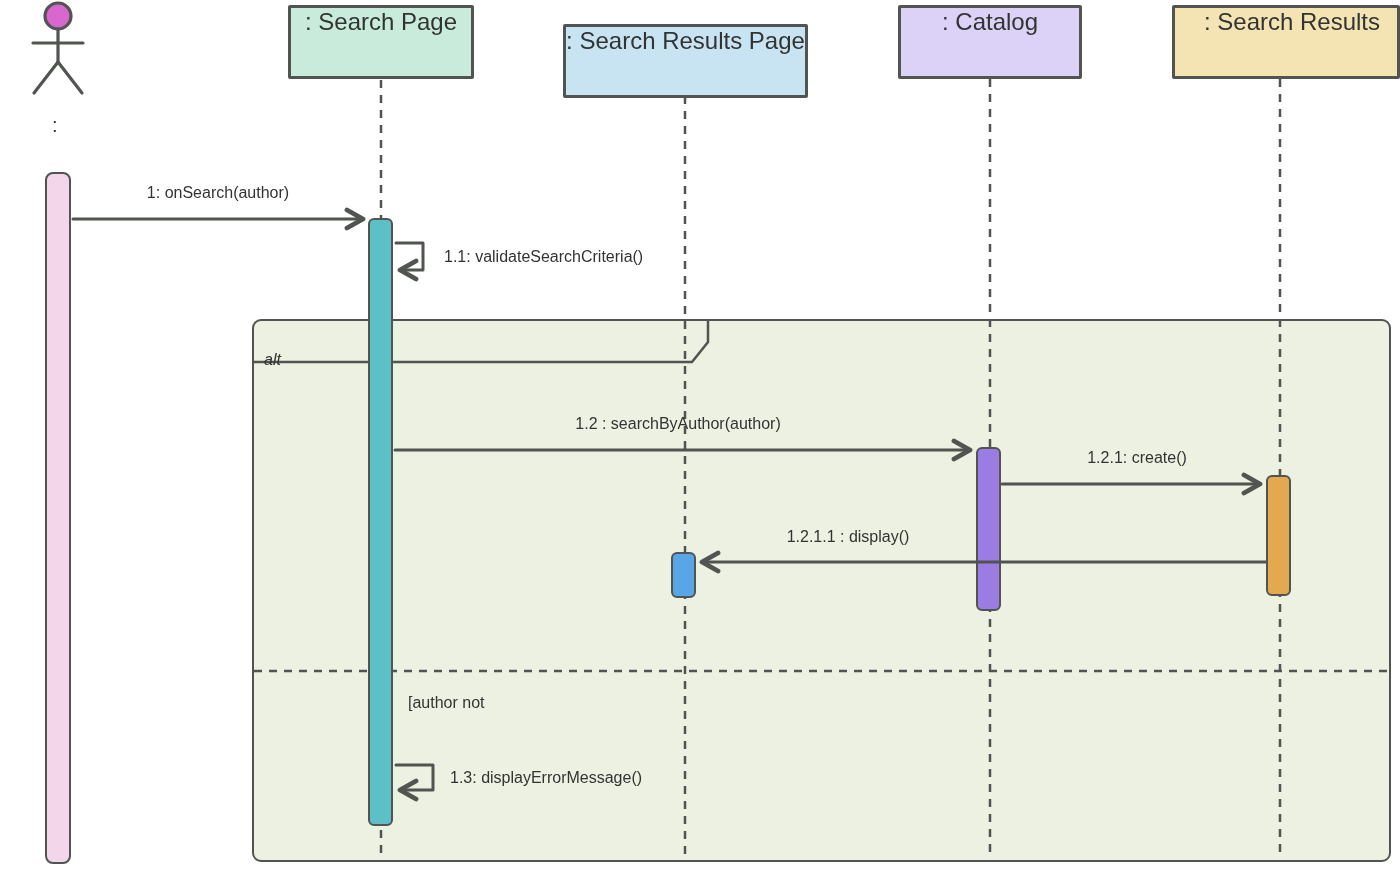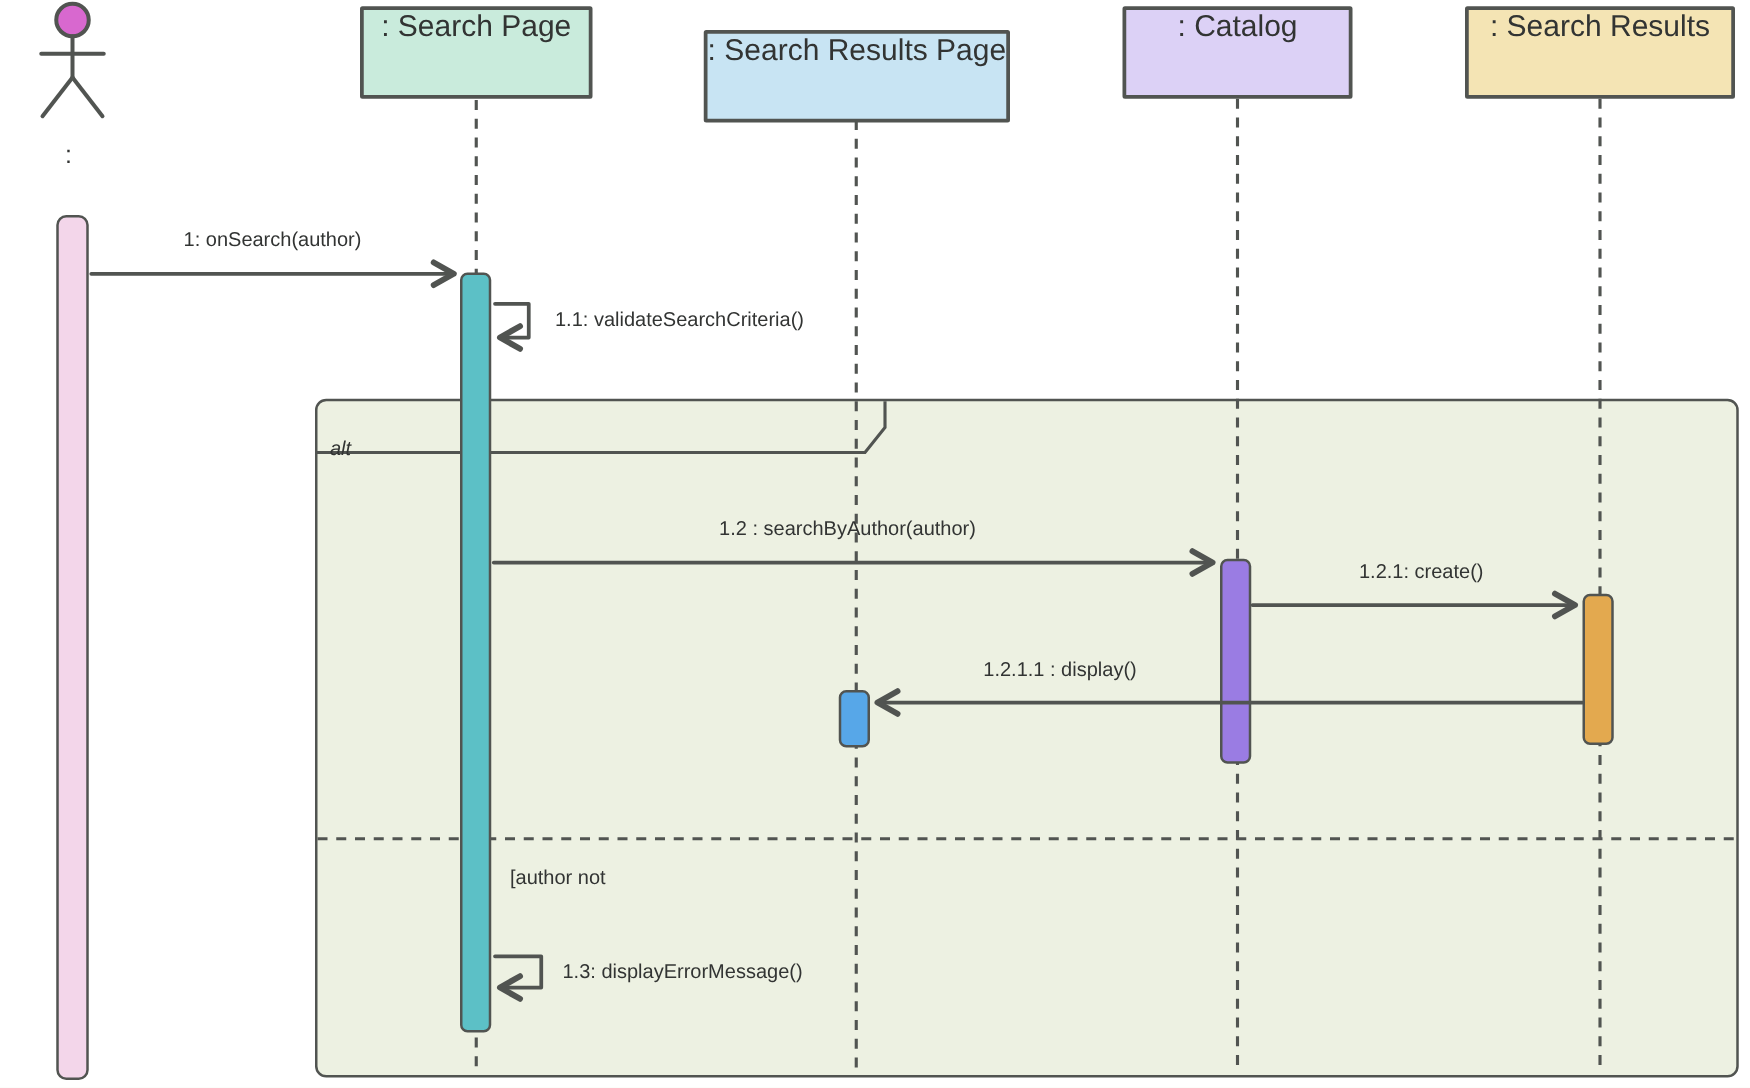--- a/index.html
+++ b/index.html
@@ -34,21 +34,21 @@
     border-radius: 2px;
     display: flex; justify-content: center;
     font-size: 24px; color: var(--text);
     z-index: 5;
     box-sizing: content-box;
     white-space: nowrap;
   }
   #box-search-page         { left: 288px;  width: 180px; background: var(--box-mint); }
   #box-search-results-page { left: 563px;  width: 239px; background: var(--box-blue); margin-top: 19px; }
   #box-catalog             { left: 898px;  width: 178px; background: var(--box-purple); }
-  #box-search-results      { left: 1172px; width: 210px; background: var(--box-yellow); }
+  #box-search-results      { left: 1172px; width: 210px; background: var(--box-yellow); padding-left: 12px; }
 
   
   .bar {
     position: absolute;
     border: 2.5px solid var(--line);
     border-radius: 6px;
     z-index: 3;
     box-sizing: content-box;
   }
   #bar-user        { left: 45px;   top: 172px; width: 22px; height: 688px; background: var(--bar-pink); border-radius: 8px; }

